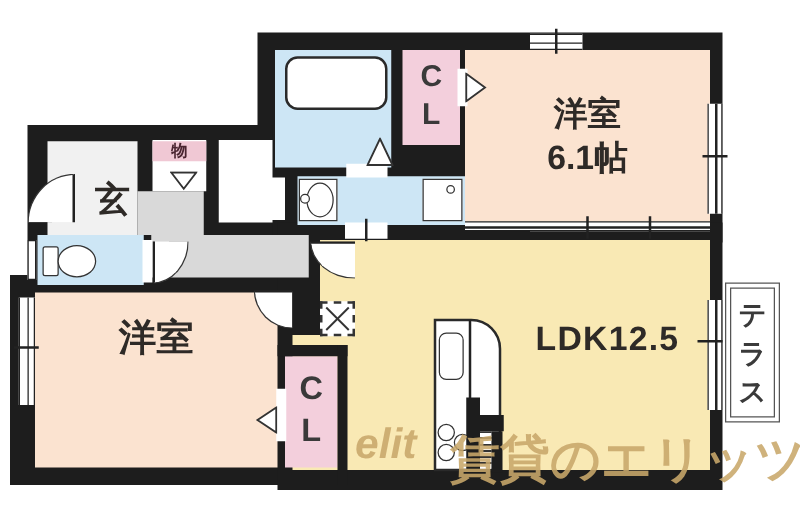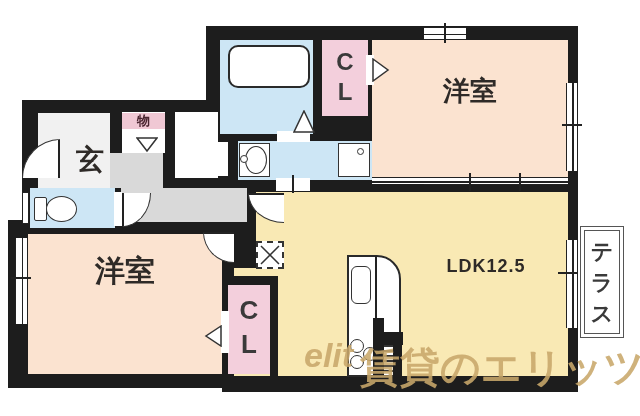--- a/index.html
+++ b/index.html
@@ -141,26 +141,27 @@
   </div>
 
   <div class="label" style="left:60px;top:141px;width:60px;font-size:28px;">玄</div>
   <div class="abs" style="left:122px;top:113px;width:43px;height:16px;background:#f0c8d4;color:#4a2530;font-weight:bold;font-size:13px;text-align:center;line-height:16px;">物</div>
   <div class="cltext" style="left:322px;top:47px;width:46px;">
     <div>C</div>
     <div>L</div>
   </div>
   <div class="label" style="left:372px;top:74px;width:196px;font-size:27px;line-height:35px;">
     <div>洋室</div>
+    <div>6.1帖</div>
   </div>
   <div class="label" style="left:28px;top:250px;width:194px;font-size:30px;line-height:41px;">
     <div>洋室</div>
   </div>
-  <div class="label" style="left:404px;top:256px;width:164px;font-size:18px;letter-spacing:1px;">LDK12.5</div>
+  <div class="label" style="left:404px;top:256px;width:164px;font-size:27px;letter-spacing:1px;">LDK12.5</div>
   <div class="cltext" style="left:228px;top:293px;width:42px;font-size:26px;line-height:34px;">
     <div>C</div>
     <div>L</div>
   </div>
 
-  <div class="wm" style="left:284px;top:336px;font-size:34px;font-style:italic;margin-left:20px;">elit</div>
+  <div class="wm" style="left:284px;top:336px;font-size:34px;font-style:italic;">elit</div>
   <div class="wm" style="left:360px;top:340px;font-size:40px;">賃貸のエリッツ</div>
 
 </div>
 
 </body></html>

